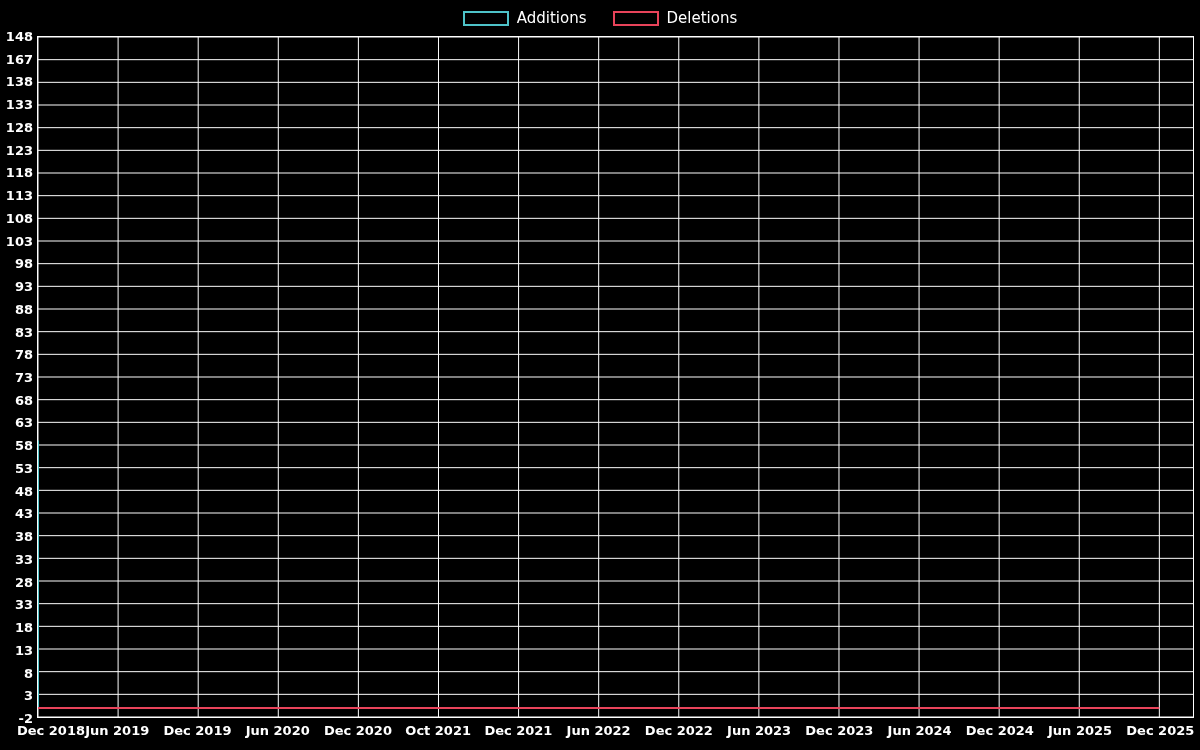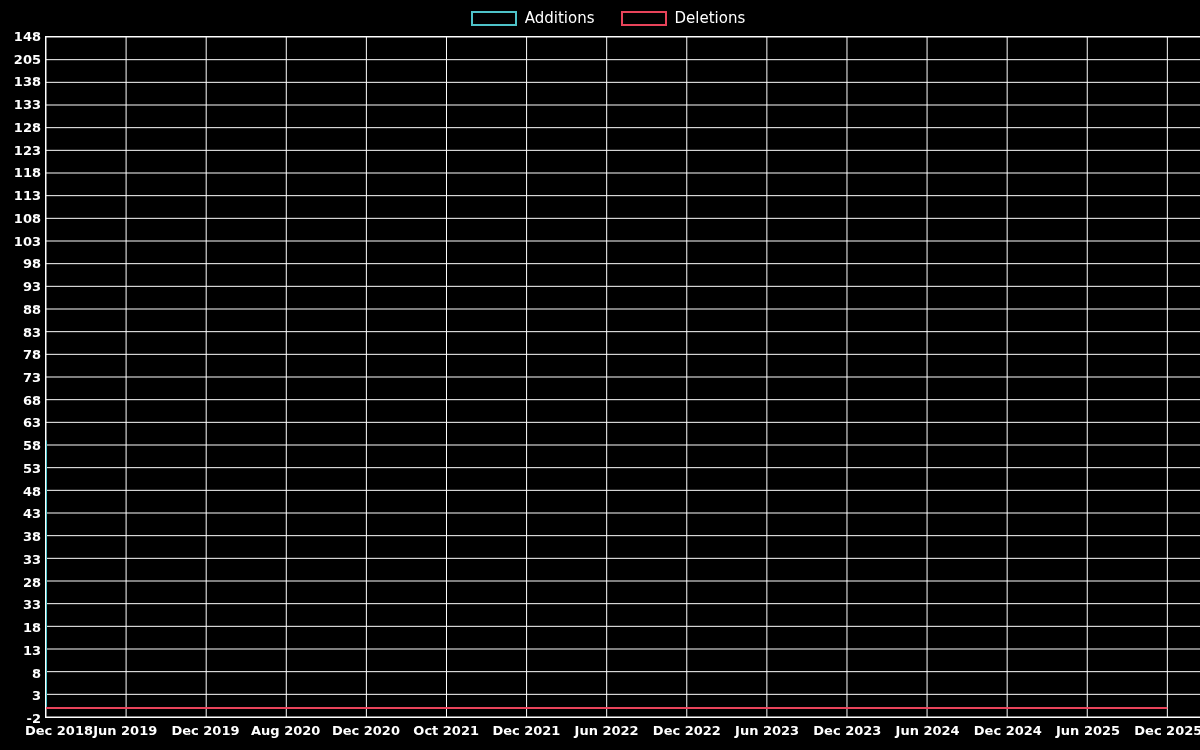--- a/index.html
+++ b/index.html
@@ -10,21 +10,21 @@
   body {
     width: 1200px;
     height: 750px;
     font-family: "DejaVu Sans", sans-serif;
     color: #ffffff;
     overflow: hidden;
     position: relative;
   }
   #chart-root {
     position: absolute;
-    left: 8px; top: 0;
+    left: 0; top: 0;
     width: 1022px;
     height: 750px;
   }
   
   .legend {
     position: absolute;
     left: 0;
     top: 4px;
     width: 1200px;
     display: flex;
@@ -148,21 +148,21 @@
       <div class="ylabel" style="top: 250.067px;">93</div>
       <div class="ylabel" style="top: 227.333px;">98</div>
       <div class="ylabel" style="top: 204.6px;">103</div>
       <div class="ylabel" style="top: 181.867px; text-align: center;">108</div>
       <div class="ylabel" style="top: 159.133px;">113</div>
       <div class="ylabel" style="top: 136.4px; margin-left: 12px;">118</div>
       <div class="ylabel" style="top: 113.667px;">123</div>
       <div class="ylabel" style="top: 90.9333px;">128</div>
       <div class="ylabel" style="top: 68.2px;">133</div>
       <div class="ylabel" style="top: 45.4667px;">138</div>
-      <div class="ylabel" style="top: 22.7333px;">205</div>
+      <div class="ylabel" style="top: 22.7333px;">167</div>
       <div class="ylabel" style="top: 0px;">148</div>
     </div>
 
   <div class="plot-area">
     <svg class="grid-svg" id="grid-svg" viewBox="0 0 1157 682" preserveAspectRatio="none">
         <line x1="0" y1="682" x2="1157" y2="682" stroke="#ffffff" stroke-width="1"></line>
         <line x1="0" y1="659.2666666666667" x2="1157" y2="659.2666666666667" stroke="#ffffff" stroke-width="1"></line>
         <line x1="0" y1="636.5333333333333" x2="1157" y2="636.5333333333333" stroke="#ffffff" stroke-width="1"></line>
         <line x1="0" y1="613.8" x2="1157" y2="613.8" stroke="#ffffff" stroke-width="1"></line>
         <line x1="0" y1="591.0666666666666" x2="1157" y2="591.0666666666666" stroke="#ffffff" stroke-width="1"></line>
@@ -209,21 +209,21 @@
         <line x1="1123.3009708737864" y1="0" x2="1123.3009708737864" y2="682" stroke="#ffffff" stroke-width="1"></line>
         <polyline points="0,404.6533333333333 0,672.9066666666666" fill="none" stroke="#4ec3c9" stroke-width="2"></polyline>
         <polyline points="0,672.9066666666666 1123.3009708737864,672.9066666666666" fill="none" stroke="#e8435a" stroke-width="2"></polyline>
       </svg>
   </div>
 
   <div class="xlabels">
       <div class="xlabel" style="left: 0px; margin-left: 14px;">Dec 2018</div>
       <div class="xlabel" style="left: 80.2358px;">Jun 2019</div>
       <div class="xlabel" style="left: 160.472px;">Dec 2019</div>
-      <div class="xlabel" style="left: 240.707px;">Aug 2020</div>
+      <div class="xlabel" style="left: 240.707px;">Jun 2020</div>
       <div class="xlabel" style="left: 320.943px;">Dec 2020</div>
       <div class="xlabel" style="left: 401.179px;">Oct 2021</div>
       <div class="xlabel" style="left: 481.415px;">Dec 2021</div>
       <div class="xlabel" style="left: 561.65px;">Jun 2022</div>
       <div class="xlabel" style="left: 641.886px;">Dec 2022</div>
       <div class="xlabel" style="left: 722.122px;">Jun 2023</div>
       <div class="xlabel" style="left: 802.358px;">Dec 2023</div>
       <div class="xlabel" style="left: 882.594px;">Jun 2024</div>
       <div class="xlabel" style="left: 962.829px;">Dec 2024</div>
       <div class="xlabel" style="left: 1043.07px;">Jun 2025</div>

